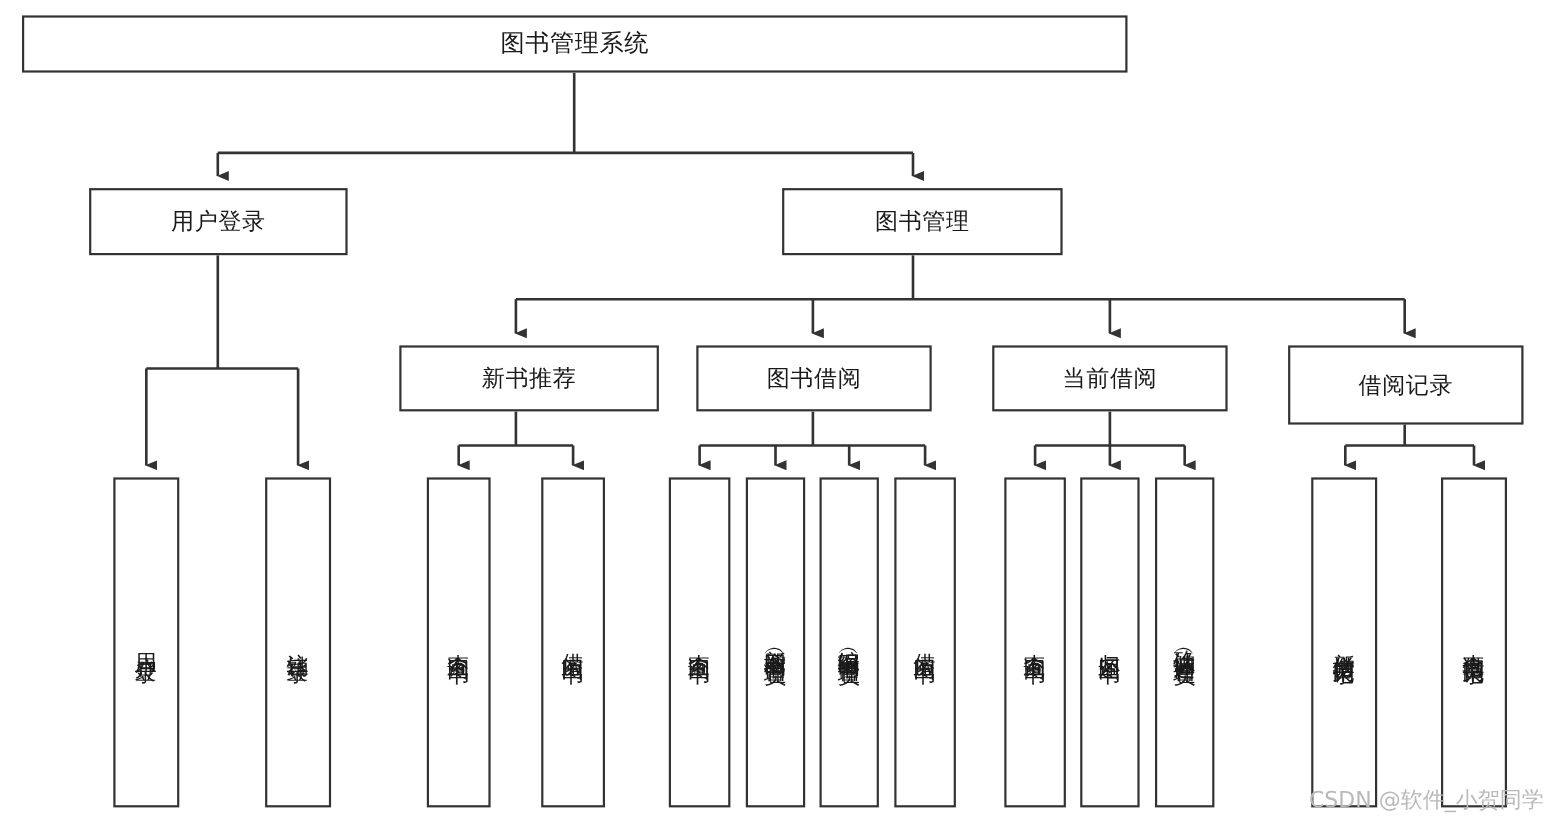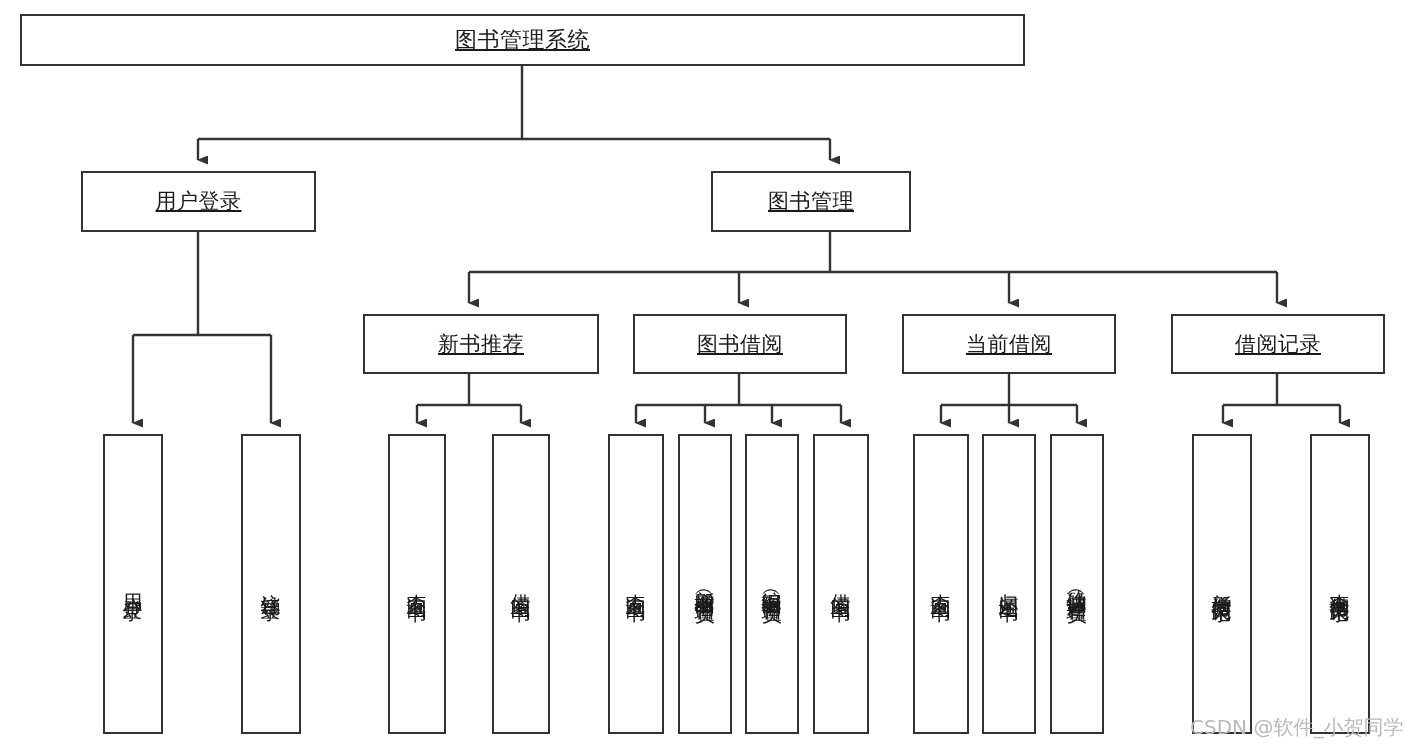--- a/index.html
+++ b/index.html
@@ -39,21 +39,20 @@
   .node .label {
     display: block;
     text-align: center;
     line-height: 1.18;
     letter-spacing: 0.5px;
   }
   
   .node.horiz .label {
     font-size: 21px;
     writing-mode: horizontal-tb;
-    text-decoration: underline;
   }
   .node.title .label {
     font-size: 22px;
   }
   
   .node.vert {
     align-items: center;
     justify-content: center;
     padding: 4px 0;
   }
@@ -133,37 +132,37 @@
   </svg>
 
   <div class="node horiz title" style="left:20px; top:14px; width:1005px; height:52px;">
     <span class="label">图书管理系统</span>
   </div>
 
   <div class="node horiz" style="left:81px; top:171px; width:235px; height:61px;">
     <span class="label">用户登录</span>
   </div>
 
-  <div class="node horiz" style="left:711px; top:171px; width:200px; height:61px;">
+  <div class="node horiz" style="left:711px; top:171px; width:255px; height:61px;">
     <span class="label">图书管理</span>
   </div>
 
   <div class="node horiz" style="left:363px; top:314px; width:236px; height:60px;">
     <span class="label">新书推荐</span>
   </div>
 
   <div class="node horiz" style="left:902px; top:314px; width:214px; height:60px;">
     <span class="label">当前借阅</span>
   </div>
 
   <div class="node horiz" style="left:633px; top:314px; width:214px; height:60px;">
     <span class="label">图书借阅</span>
   </div>
 
-  <div class="node horiz" style="left:1171px; top:314px; width:214px; height:60px;">
+  <div class="node horiz" style="left:1171px; top:314px; width:214px; height:72px;">
     <span class="label">借阅记录</span>
   </div>
 
   <div class="node vert" style="left:103px; top:434px; width:60px; height:300px;">
     <span class="label">用户登录</span>
   </div>
 
   <div class="node vert" style="left:241px; top:434px; width:60px; height:300px;">
     <span class="label">注销登录</span>
   </div>

